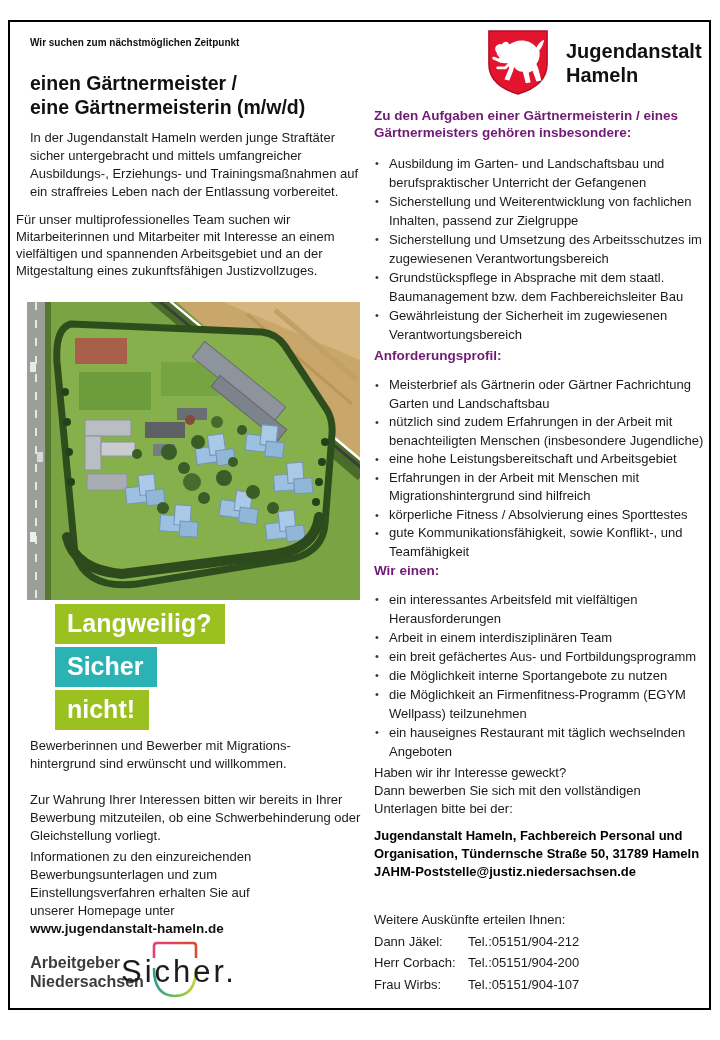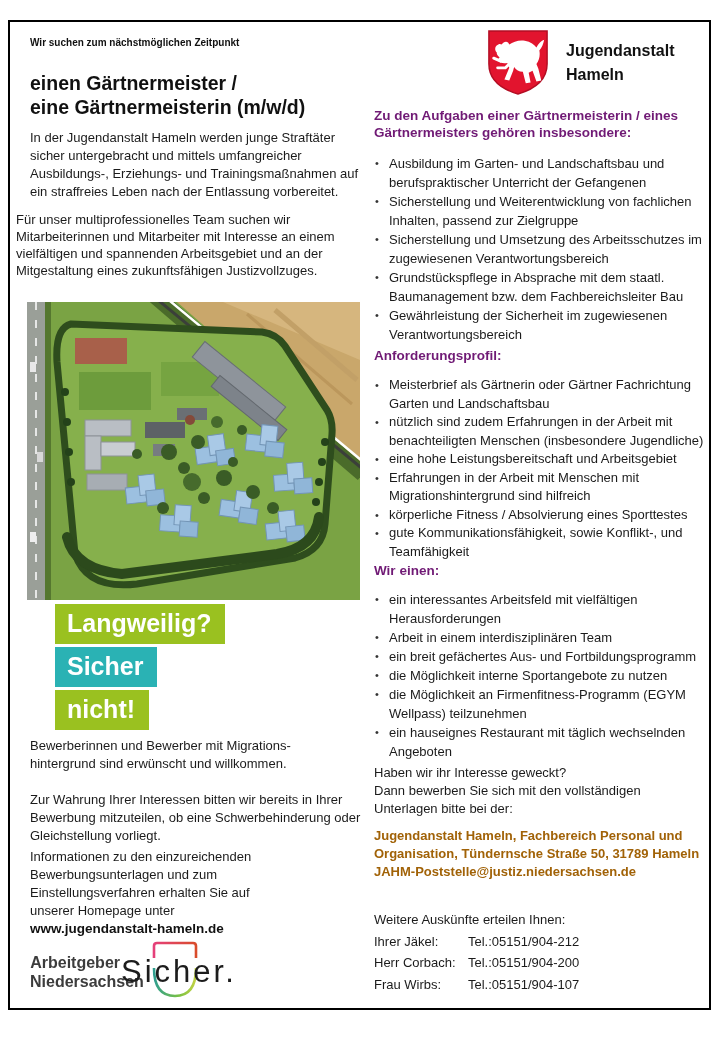--- a/index.html
+++ b/index.html
@@ -21,35 +21,35 @@
   .banners{left:27px;top:604px;padding-left:28px;}
   .band{display:table;margin-bottom:3px;color:#fff;font-weight:bold;font-size:25px;line-height:25px;padding:7px 14px 8px 12px;}
   .para3{left:30px;top:737px;width:336px;}
   .para4{left:30px;top:791px;width:336px;}
   .para5{left:30px;top:848px;width:336px;}
   .homepage{font-weight:bold;font-size:13.5px;color:#111;}
   .employer{left:30px;top:953px;width:90px;text-align:right;font-size:16px;line-height:19px;font-weight:bold;color:#3c3c3c;}
   .sicher-logo{left:120px;top:938px;width:150px;height:64px;}
   
   .org-logo{left:486px;top:28px;display:flex;align-items:center;gap:16px;}
-  .org-name{font-size:16px;line-height:24px;font-weight:bold;color:#111;}
+  .org-name{font-size:20px;line-height:24px;font-weight:bold;color:#111;}
   
   .rc{left:374px;width:336px;}
   .rc-h{font-size:13.5px;line-height:17px;font-weight:bold;color:#701a75;}
   .h-aufgaben{top:107px;}
   .list{list-style:none;margin:0;padding:0;font-size:13px;line-height:19px;}
   .list li{position:relative;padding-left:15px;}
   .list li::before{content:"\2022";position:absolute;left:1px;top:0;font-size:11px;color:#333;}
   .l-aufgaben{top:154px;}
   .h-anforderungen{top:347px;}
   .l-anforderungen{top:376px;line-height:18.5px;}
   .h-bieten{top:562px;}
   .l-bieten{top:590px;}
   .interest{top:764px;}
-  .address{top:827px;font-size:13px;line-height:18px;font-weight:bold;color:#a16207;}
+  .address{top:827px;font-size:13px;line-height:18px;font-weight:bold;color:#000000;}
   .email{font-weight:bold;}
   .contacts{top:909px;font-size:13px;line-height:21.5px;}
   .c-row{display:flex;}
   .c-name{width:94px;flex:none;}
 </style>
 </head>
 <body>
 
 <div class="page">
   <div class="frame"></div>
@@ -218,21 +218,21 @@
 Unterlagen bitte bei der:</div>
 
   <div class="abs rc address">
     <span>Jugendanstalt Hameln, Fachbereich Personal und Organisation, Tündernsche Straße 50, 31789 Hameln</span><br>
     <span class="email">JAHM-Poststelle@justiz.niedersachsen.de</span>
   </div>
 
   <div class="abs rc contacts">
     <div>Weitere Auskünfte erteilen Ihnen:</div>
     <div class="c-row">
-      <span class="c-name">Ihrer Jäkel:</span>
+      <span class="c-name">Dann Jäkel:</span>
       <span>Tel.:05151/904-212</span>
     </div>
     <div class="c-row">
       <span class="c-name">Herr Corbach:</span>
       <span>Tel.:05151/904-200</span>
     </div>
     <div class="c-row">
       <span class="c-name">Frau Wirbs:</span>
       <span>Tel.:05151/904-107</span>
     </div>

